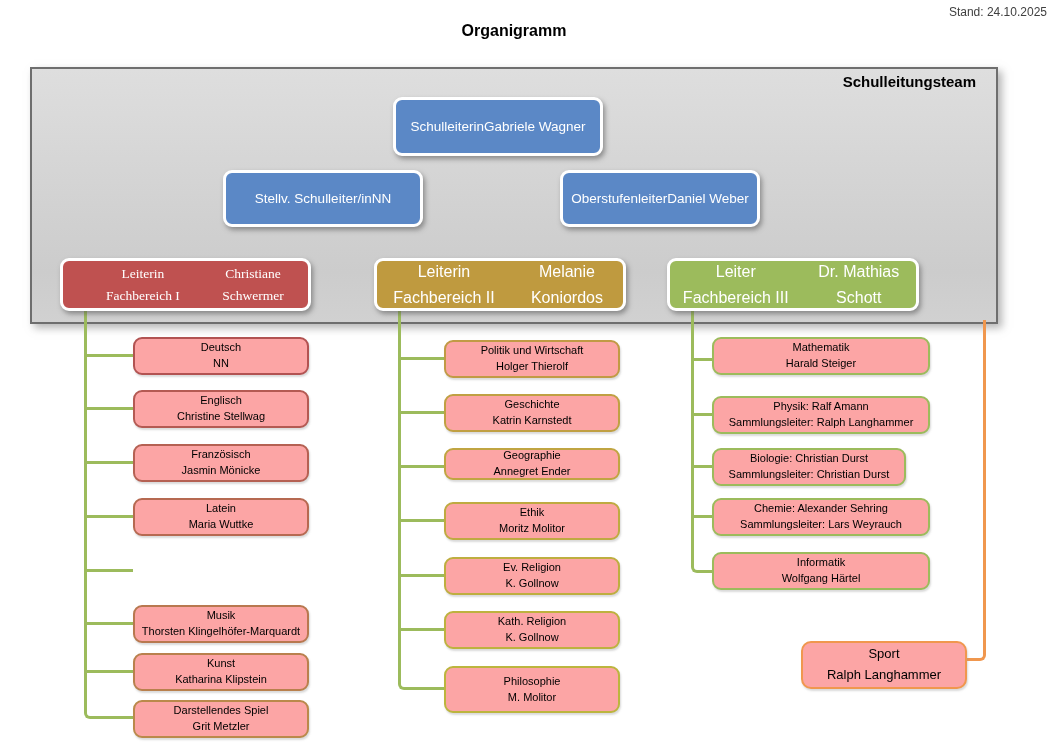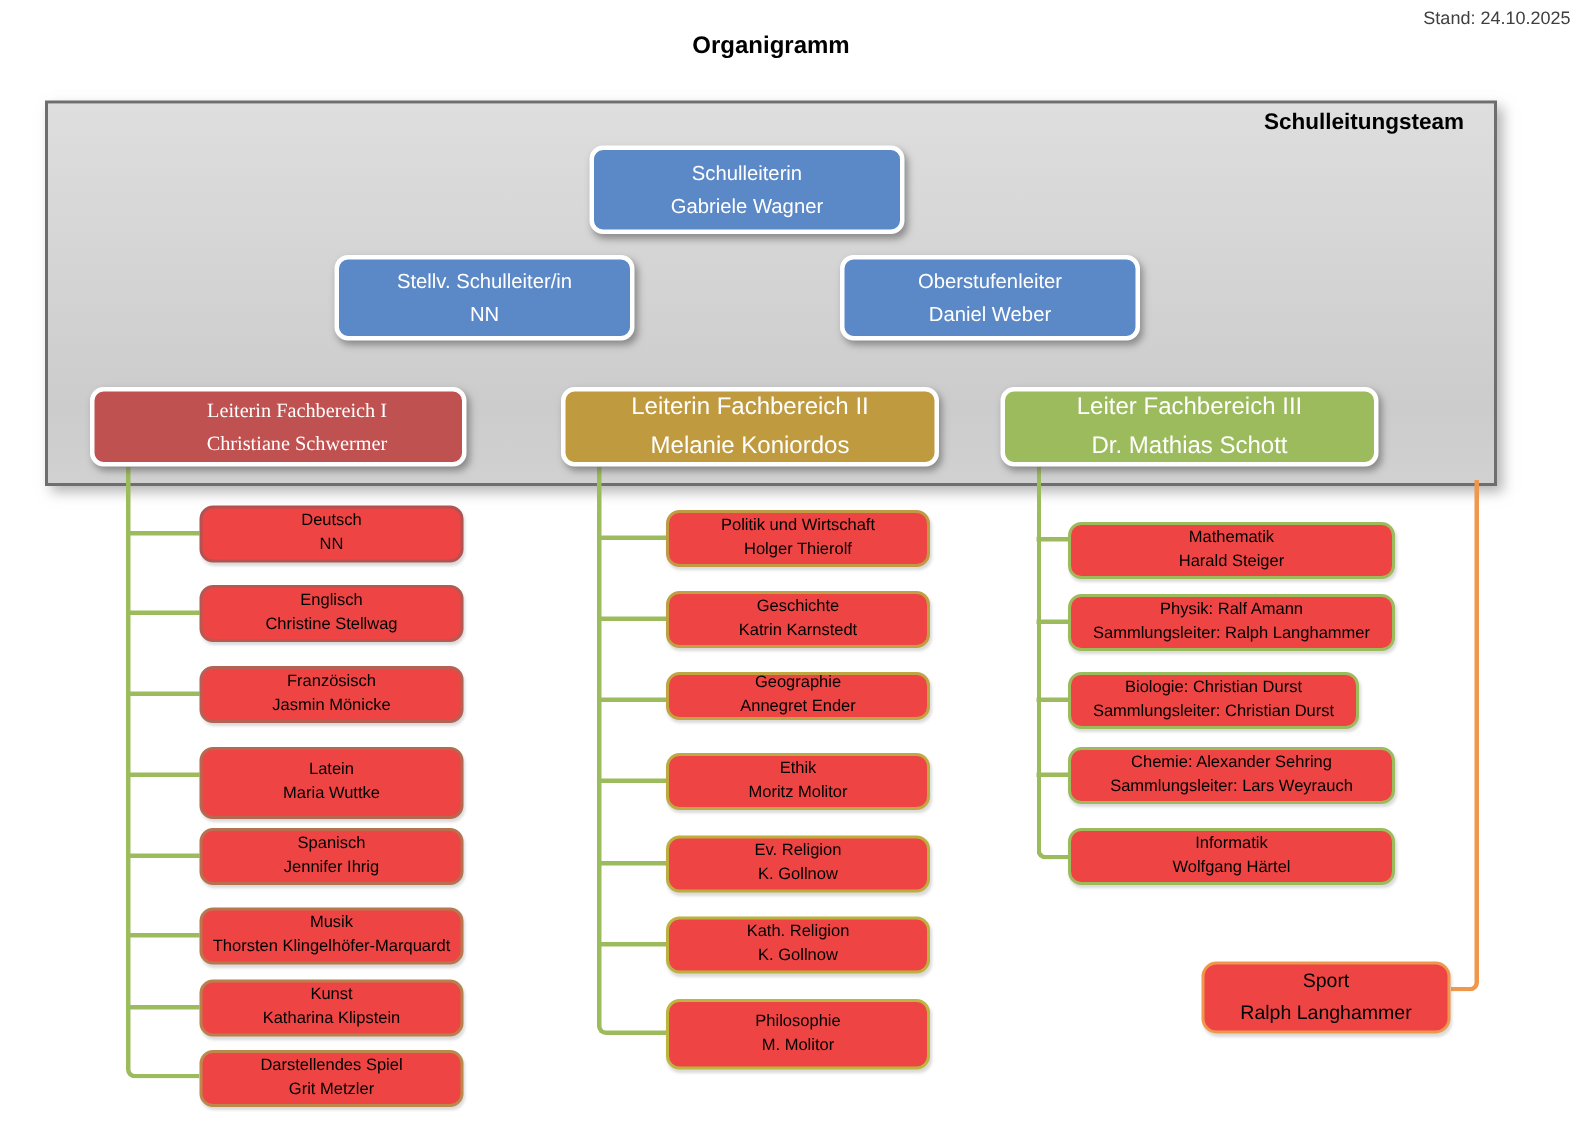--- a/index.html
+++ b/index.html
@@ -9,26 +9,26 @@
   .page-title{position:absolute;left:30px;top:22px;width:968px;text-align:center;
               font-size:16px;font-weight:bold;color:#000;}
   .container{position:absolute;left:30px;top:67px;width:968px;height:257px;
              border:2px solid #6e6e6e;box-sizing:border-box;
              background:linear-gradient(180deg,#dedede 0%,#cccccc 80%,#d1d1d1 100%);
              box-shadow:4px 4px 8px rgba(120,120,120,0.55);}
   .container-title{position:absolute;left:30px;top:73px;width:946px;text-align:right;
                    font-size:15px;font-weight:bold;color:#000;}
   .lbox{position:absolute;box-sizing:border-box;border:3px solid #ffffff;border-radius:9px;
         box-shadow:2px 3px 5px rgba(80,80,80,0.55);color:#ffffff;display:flex;
-        flex-direction:column;align-items:center;justify-content:center;text-align:center;}
+        align-items:center;justify-content:center;text-align:center;}
   .lbox .ln{line-height:1.6;}
   .blue-text{font-size:13.5px;}
   .fb-text{font-size:16px;}
   .serif{font-family:"Liberation Serif",serif;font-size:13.5px;padding-left:25px;}
-  .sbox{position:absolute;box-sizing:border-box;background:#ef4444;border:2.5px solid #999;
+  .sbox{position:absolute;box-sizing:border-box;background:#fca5a5;border:2.5px solid #999;
         border-radius:9px;display:flex;flex-direction:column;align-items:center;
         justify-content:center;text-align:left;font-size:11px;color:#000;
         line-height:1.45;box-shadow:1px 2px 2px rgba(150,150,150,0.35);}
   .sport{font-size:13px;line-height:1.6;border-width:2.5px;border-radius:10px;}
   .hline{position:absolute;height:3px;}
   .trunk{position:absolute;box-sizing:border-box;background:transparent;
          border-left:3px solid #9cbb5c;border-bottom:3px solid #9cbb5c;
          border-bottom-left-radius:6px;}
   .elbow-r{position:absolute;box-sizing:border-box;background:transparent;
            border-right:3px solid #f0974e;border-bottom:3px solid #f0974e;
@@ -100,27 +100,23 @@
     <div>NN</div>
   </div>
   <div class="sbox" style="left: 133px; top: 390px; width: 176px; height: 38px; border-color: rgb(180, 90, 83);">
     <div>Englisch</div>
     <div>Christine Stellwag</div>
   </div>
   <div class="sbox" style="left: 133px; top: 444px; width: 176px; height: 38px; border-color: rgb(181, 97, 83);">
     <div>Französisch</div>
     <div>Jasmin Mönicke</div>
   </div>
-  <div class="sbox" style="left: 133px; top: 498px; width: 176px; height: 48px; border-color: rgb(182, 105, 81);">
+  <div class="sbox" style="left: 133px; top: 498px; width: 176px; height: 38px; border-color: rgb(182, 105, 81);">
     <div>Latein</div>
     <div>Maria Wuttke</div>
-  </div>
-  <div class="sbox" style="left: 133px; top: 552px; width: 176px; height: 38px; border-color: rgb(183, 113, 80);">
-    <div>Spanisch</div>
-    <div>Jennifer Ihrig</div>
   </div>
   <div class="sbox" style="left: 133px; top: 605px; width: 176px; height: 38px; border-color: rgb(184, 120, 79);">
     <div>Musik</div>
     <div>Thorsten Klingelhöfer-Marquardt</div>
   </div>
   <div class="sbox" style="left: 133px; top: 653px; width: 176px; height: 38px; border-color: rgb(185, 128, 77);">
     <div>Kunst</div>
     <div>Katharina Klipstein</div>
   </div>
   <div class="sbox" style="left: 133px; top: 700px; width: 176px; height: 38px; border-color: rgb(186, 137, 75);">
@@ -150,21 +146,21 @@
   </div>
   <div class="sbox" style="left: 444px; top: 611px; width: 176px; height: 38px; border-color: rgb(189, 178, 63);">
     <div>Kath. Religion</div>
     <div>K. Gollnow</div>
   </div>
   <div class="sbox" style="left: 444px; top: 666px; width: 176px; height: 47px; border-color: rgb(188, 181, 62);">
     <div>Philosophie</div>
     <div>M. Molitor</div>
   </div>
 
-  <div class="sbox" style="left: 712px; top: 348px; width: 218px; height: 38px; border-color: rgb(156, 187, 92);">
+  <div class="sbox" style="left: 712px; top: 337px; width: 218px; height: 38px; border-color: rgb(156, 187, 92);">
     <div>Mathematik</div>
     <div>Harald Steiger</div>
   </div>
   <div class="sbox" style="left: 712px; top: 396px; width: 218px; height: 38px; border-color: rgb(156, 187, 92);">
     <div>Physik: Ralf Amann</div>
     <div>Sammlungsleiter: Ralph Langhammer</div>
   </div>
   <div class="sbox" style="left: 712px; top: 448px; width: 194px; height: 38px; border-color: rgb(156, 187, 92);">
     <div>Biologie: Christian Durst</div>
     <div>Sammlungsleiter: Christian Durst</div>

